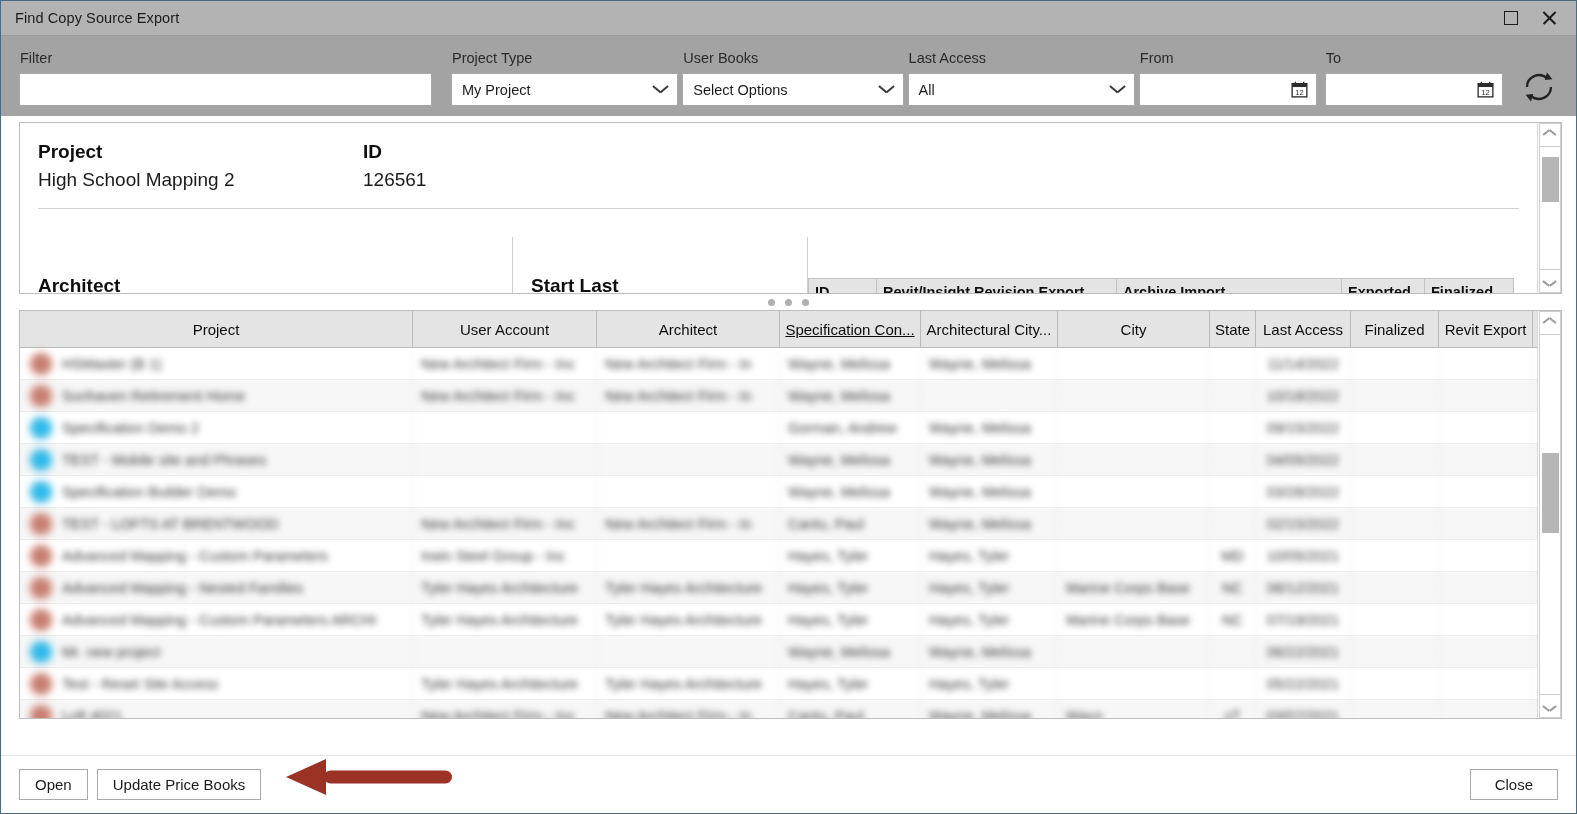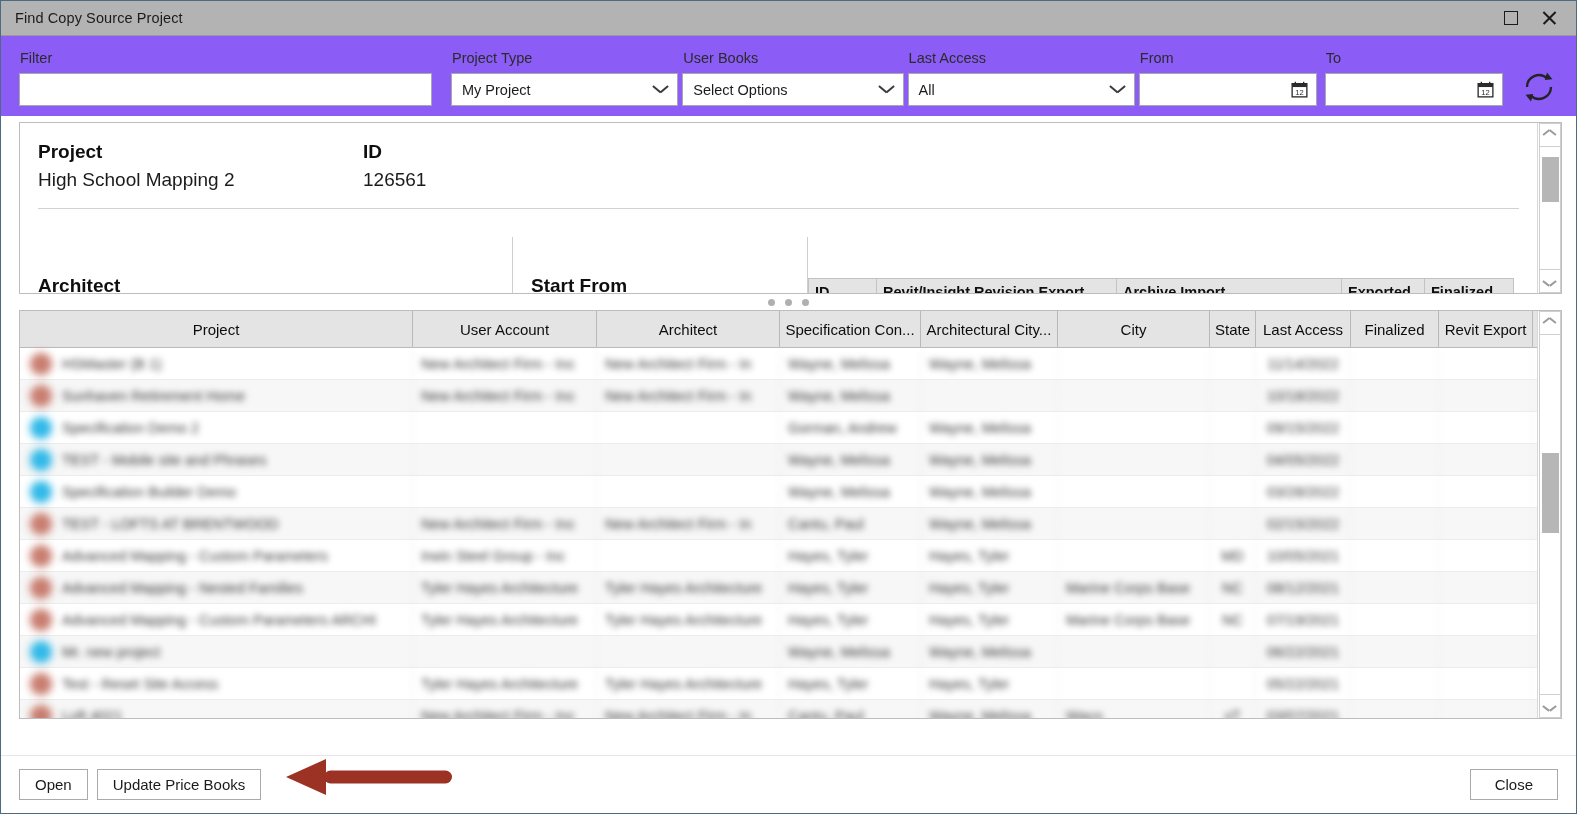--- a/index.html
+++ b/index.html
@@ -47,21 +47,21 @@
   }
   .x-icon:before { transform: rotate(45deg); }
   .x-icon:after  { transform: rotate(-45deg); }
 
   
   .filterbar {
     display: flex;
     align-items: flex-end;
     padding: 14px 14px 10px 18px;
     gap: 0;
-    background: #8b5cf6;
+    background: #a3a3a3;
   }
   .fgroup { display: flex; flex-direction: column; }
   .flabel {
     font-size: 14.5px;
     color: #2b2b2b;
     margin-bottom: 7px;
     padding-left: 1px;
   }
   .finput {
     height: 33px;
@@ -252,21 +252,21 @@
 
   
   .annot-arrow { position: absolute; left: 283px; bottom: 16px; pointer-events: none; }
 </style>
 </head>
 <body>
 
 <div id="app">
 
   <div class="titlebar">
-    <div class="title">Find Copy Source Project</div>
+    <div class="title">Find Copy Source Export</div>
     <div class="win-btns">
       <div class="win-btn">
         <div class="sq-icon"></div>
       </div>
       <div class="win-btn">
         <div class="x-icon"></div>
       </div>
     </div>
   </div>
 
@@ -351,21 +351,21 @@
           <div class="kv-val">126561</div>
         </div>
       </div>
       <div class="hr-line"></div>
 
       <div class="lower-detail">
         <div class="ld-col c1">
           <div class="ld-key">Architect</div>
         </div>
         <div class="ld-col c2">
-          <div class="ld-key">Start From</div>
+          <div class="ld-key">Start Last</div>
         </div>
         <div class="ld-col c3">
           <div class="mini-grid">
             <div class="mini-th" style="width:68px;">ID</div>
             <div class="mini-th" style="width:240px;">Revit/Insight Revision Export</div>
             <div class="mini-th" style="width:225px;">Archive Import</div>
             <div class="mini-th" style="width:83px;">Exported</div>
             <div class="mini-th" style="width:90px;">Finalized</div>
           </div>
         </div>
@@ -390,21 +390,21 @@
     <span class="sp-dot"></span>
     <span class="sp-dot"></span>
   </div>
 
   <div class="grid-wrap">
     <div class="grid-main">
       <div class="grid-head" id="grid-head">
           <div class="th" style="width: 393px;">Project</div>
           <div class="th" style="width: 184px;">User Account</div>
           <div class="th" style="width: 183px;">Architect</div>
-          <div class="th" style="width: 141px;">Specification Con...</div>
+          <div class="th" style="width: 141px; text-decoration: underline;">Specification Con...</div>
           <div class="th" style="width: 137px;">Architectural City...</div>
           <div class="th" style="width: 152px;">City</div>
           <div class="th" style="width: 46px;">State</div>
           <div class="th" style="width: 95px;">Last Access</div>
           <div class="th" style="width: 88px;">Finalized</div>
           <div class="th" style="width: 94px;">Revit Export</div>
         </div>
       <div class="grid-rows" id="grid-rows">
           <div class="row">
             <div class="cell first" style="width: 393px;">HSMaster (B 1)<span class="dot" style="background: rgb(200, 124, 110);"></span></div>

